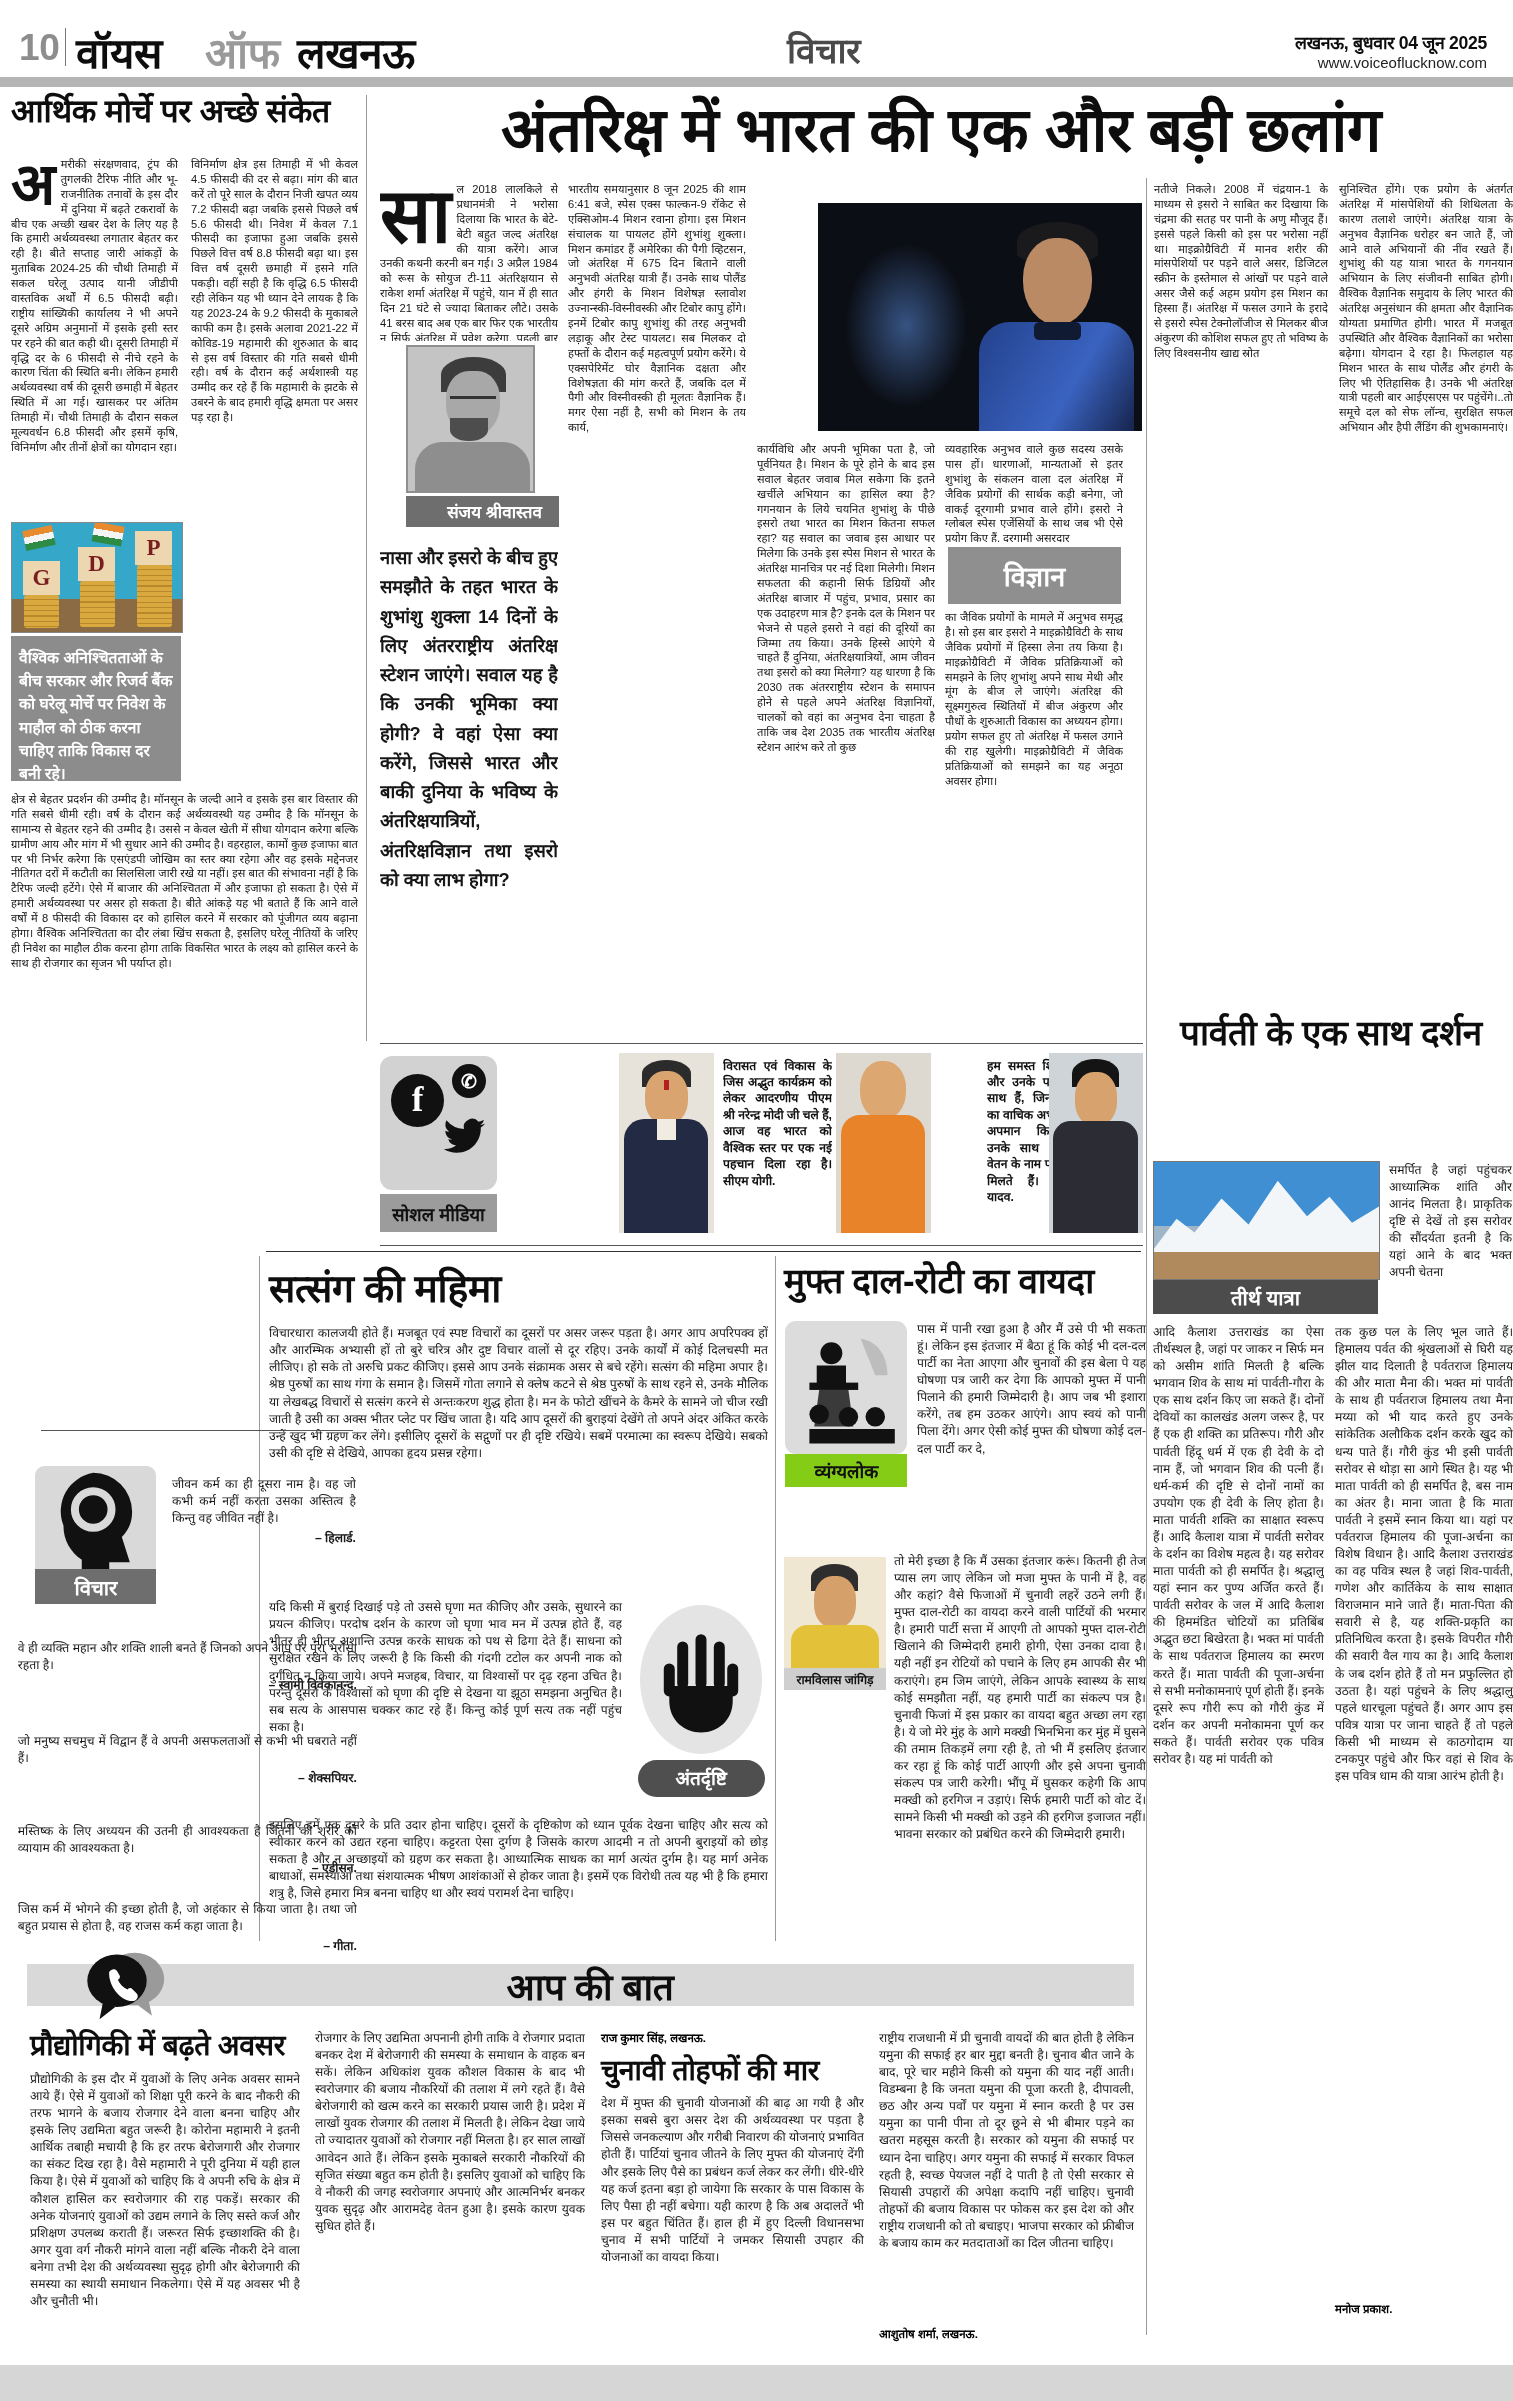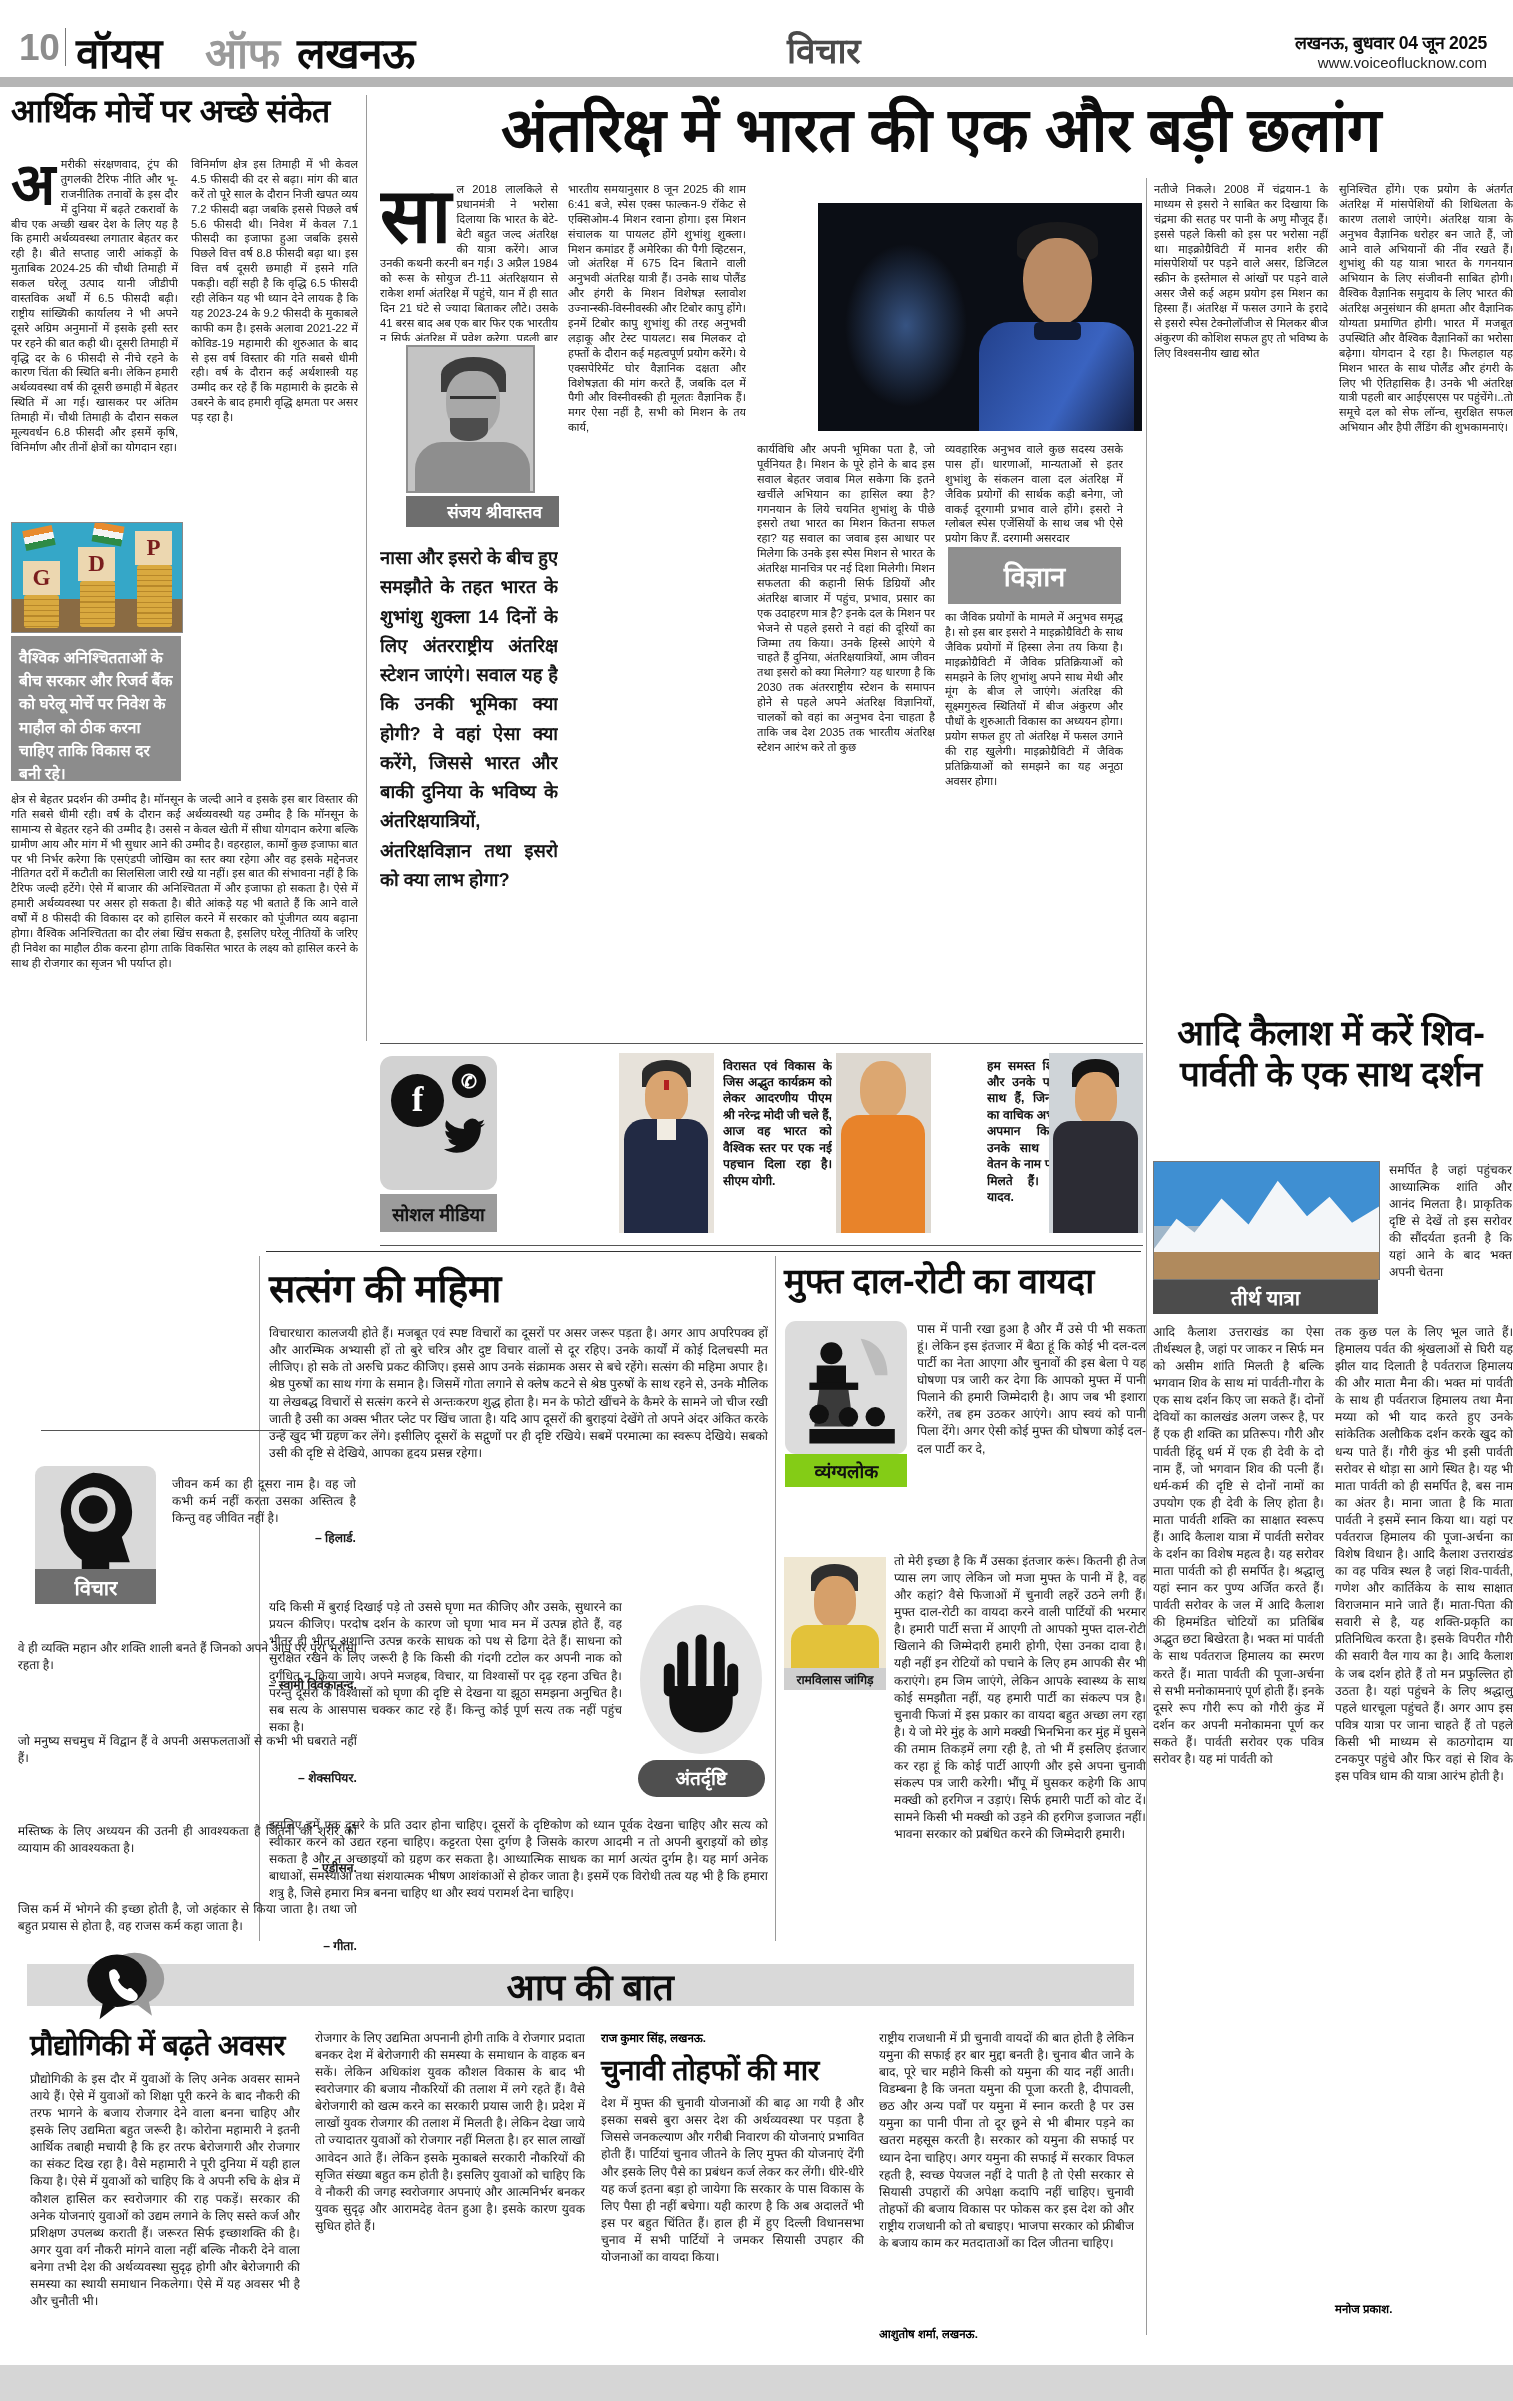--- a/index.html
+++ b/index.html
@@ -139,21 +139,20 @@
     </div>
     <div class="ph" style="left:669px;top:5.4px;width:94px;height:180px;background:#cfd4d8;">
       <div class="abs" style="left:23px;top:5.4px;width:47px;height:28.5px;background:#141414;border-radius:50% 50% 0 0;"></div>
       <div class="abs" style="left:26px;top:19px;width:42px;height:54px;background:#d8a26e;border-radius:44%;"></div>
       <div class="abs" style="left:4.1px;top:68px;width:85px;height:113px;background:#2c2c34;border-radius:17.6px 17.6px 0 0;"></div>
     </div>
   </div>
   <div class="rule-h" style="left:380px;top:1245px;width:763px;"></div>
 
   <div class="hd abs" style="left:1152px;top:1012px;width:358px;text-align:center;font-size:35px;line-height:1.18;">
-    <div>आदि कैलाश में करें शिव-</div>
     <div>पार्वती के एक साथ दर्शन</div>
   </div>
   <div class="ph" style="left:1153px;top:1161px;width:225px;height:117px;background:linear-gradient(#3f8fd2 55%,#9fb6c9 55%);border:0.7px solid #777;">
     <div class="abs" style="left:0;top:12.2px;width:225px;height:81px;background:#f3f6f9;clip-path:polygon(0 92%,10% 55%,18% 72%,30% 30%,42% 62%,55% 8%,68% 52%,78% 28%,88% 60%,100% 40%,100% 100%,0 100%);"></div>
     <div class="abs" style="left:0;top:90px;width:225px;height:27px;background:#b08a5d;"></div>
   </div>
   <div class="abs band" style="left:1153px;top:1280px;width:225px;height:34px;background:#4c4c4c;color:#fff;font-size:20.3px;">तीर्थ यात्रा</div>
   <div class="abs t2" style="left:1389px;top:1162px;width:123px;height:153px;">समर्पित है जहां पहुंचकर आध्यात्मिक शांति और आनंद मिलता है। प्राकृतिक दृष्टि से देखें तो इस सरोवर की सौंदर्यता इतनी है कि यहां आने के बाद भक्त अपनी चेतना</div>
   <div class="abs t2" style="left:1153px;top:1324px;width:171px;height:1009px;">आदि कैलाश उत्तराखंड का ऐसा तीर्थस्थल है, जहां पर जाकर न सिर्फ मन को असीम शांति मिलती है बल्कि भगवान शिव के साथ मां पार्वती-गौरा के एक साथ दर्शन किए जा सकते हैं। दोनों देवियों का कालखंड अलग जरूर है, पर हैं एक ही शक्ति का प्रतिरूप। गौरी और पार्वती हिंदू धर्म में एक ही देवी के दो नाम हैं, जो भगवान शिव की पत्नी हैं। धर्म-कर्म की दृष्टि से दोनों नामों का उपयोग एक ही देवी के लिए होता है। माता पार्वती शक्ति का साक्षात स्वरूप हैं। आदि कैलाश यात्रा में पार्वती सरोवर के दर्शन का विशेष महत्व है। यह सरोवर माता पार्वती को ही समर्पित है। श्रद्धालु यहां स्नान कर पुण्य अर्जित करते हैं। पार्वती सरोवर के जल में आदि कैलाश की हिममंडित चोटियों का प्रतिबिंब अद्भुत छटा बिखेरता है। भक्त मां पार्वती के साथ पर्वतराज हिमालय का स्मरण करते हैं। माता पार्वती की पूजा-अर्चना से सभी मनोकामनाएं पूर्ण होती हैं। इनके दूसरे रूप गौरी रूप को गौरी कुंड में दर्शन कर अपनी मनोकामना पूर्ण कर सकते हैं। पार्वती सरोवर एक पवित्र सरोवर है। यह मां पार्वती को</div>
   <div class="abs" style="left:1335px;top:1324px;width:178px;height:1009px;">

